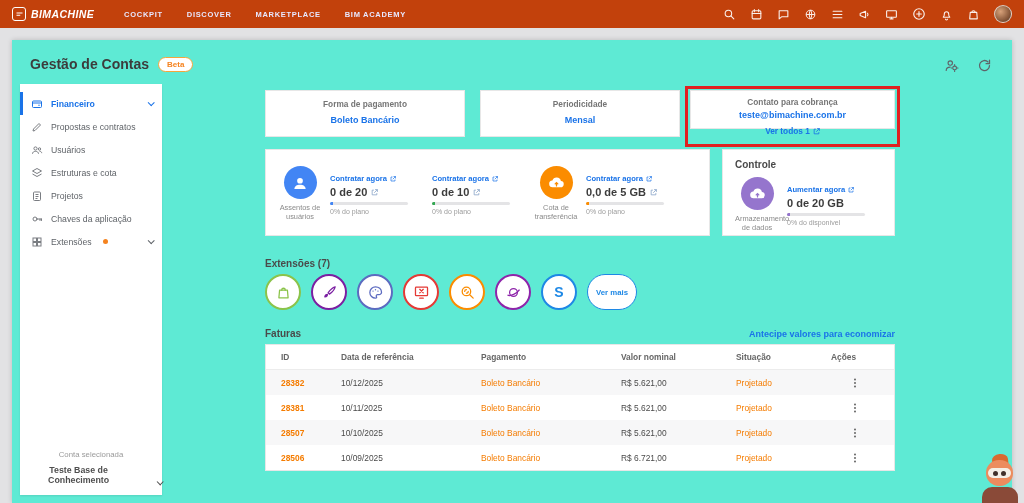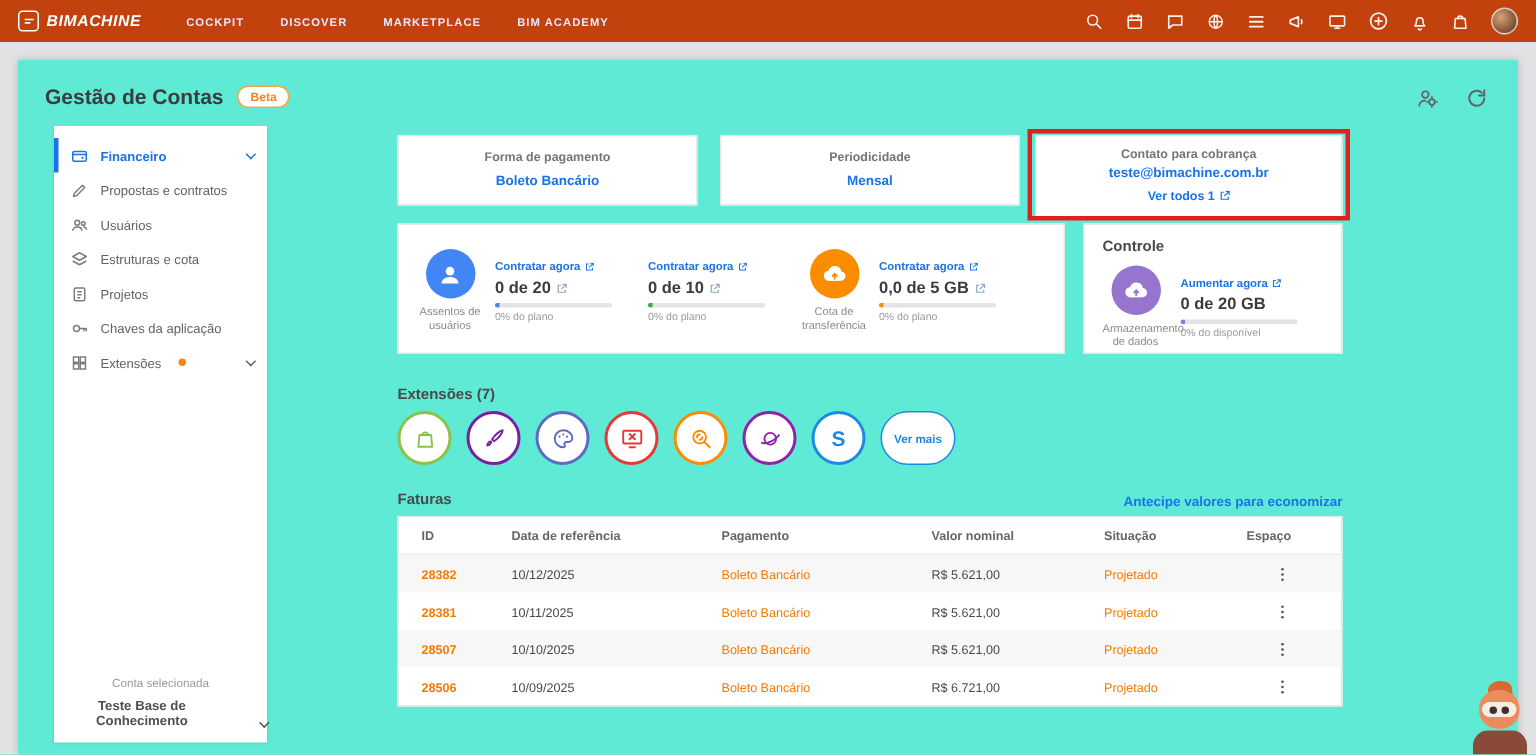--- a/index.html
+++ b/index.html
@@ -22,40 +22,40 @@
   .page { position:absolute; top:28px; left:0; right:0; bottom:0; }
   .content { position:absolute; top:12px; left:12px; right:12px; bottom:0; background:#5eead4; box-shadow:0 0 5px rgba(0,0,0,.18);padding-left:21px; }
 
   .page-header { position:absolute; top:16px; left:18px; display:flex; align-items:center; }
   .page-title { font-size:14px; font-weight:bold; color:#3c3c3c; }
   .badge-beta { margin-left:9px; font-size:8px; font-weight:bold; color:#f5831f; border:1px solid #f5a63c; background:#fff; border-radius:9px; padding:2px 8px; }
   .header-icons { position:absolute; top:18px; right:20px; display:flex; gap:18px; color:#5f6368; }
   .header-icons > div { cursor:pointer; }
 
   
-  .sidebar { position:absolute; left:8px; top:44px; width:142px; bottom:8px; background:#fff; box-shadow:0 1px 2px rgba(0,0,0,.1);margin-left:16px; }
+  .sidebar { position:absolute; left:8px; top:44px; width:142px; bottom:8px; background:#fff; box-shadow:0 1px 2px rgba(0,0,0,.1); }
   .side-items { padding-top:8px; }
   .side-item { display:flex; align-items:center; gap:8px; height:23px; padding:0 9px 0 8px; font-size:8.7px; color:#5f6368; cursor:pointer; border-left:3px solid transparent; }
   .side-item .s-ico { color:#7a7d82; flex:0 0 auto; }
   .side-item.selected { color:#1a73e8; border-left-color:#1a73e8; font-weight:bold; }
   .side-item.selected .s-ico { color:#1a73e8; }
   .chev { width:5px; height:5px; border-right:1.4px solid currentColor; border-bottom:1.4px solid currentColor; transform:rotate(45deg) translateY(-1px); margin-left:auto; }
   .odot { width:5px; height:5px; border-radius:50%; background:#f5831f; margin-left:3px; }
   .side-footer { position:absolute; bottom:10px; left:0; right:0; text-align:center; }
   .side-footer .lbl { font-size:7.8px; color:#9a9a9a; }
   .side-footer .val { margin-top:4px; font-size:8.8px; font-weight:bold; color:#4f4f4f; display:inline-flex; align-items:flex-end; gap:20px; cursor:pointer; }
   .side-footer .chev { margin-left:0; }
 
   
   .main { position:absolute; left:253px; top:50px; width:630px; bottom:0; }
 
   .info-card { position:absolute; top:0; height:47px; background:#fff; border:1px solid #e7e7e7; text-align:center; padding-top:8px; }
   .info-card.c1 { left:0; width:200px; }
   .info-card.c2 { left:215px; width:200px; }
-  .info-card.c3 { left:425px; width:205px; height:56px; padding-top:6px; }
+  .info-card.c3 { left:425px; width:205px; height:39px; padding-top:6px; }
   .info-title { font-size:8.3px; font-weight:bold; color:#757575; }
   .info-value { margin-top:6px; font-size:9px; font-weight:bold; color:#1a73e8; cursor:pointer; }
   .c3 .info-value { margin-top:3px; }
   .info-link { margin-top:2px; font-size:8.3px; font-weight:bold; color:#1a73e8; cursor:pointer; display:inline-flex; align-items:center; gap:3px; }
   .annotation { position:absolute; left:420px; top:-4px; width:215px; height:61px; border:3px solid #e02020; z-index:5; pointer-events:none; }
 
   
   .panel { position:absolute; background:#fff; border:1px solid #e7e7e7; padding:9px 12px; }
   .consumo { left:0; top:59px; width:445px; height:87px; }
   .controle { left:457px; top:59px; width:173px; height:87px; }
@@ -487,21 +487,21 @@
         <span class="fat-link">Antecipe valores para economizar</span>
       </div>
 
       <div class="table-card">
         <div class="tgrid thead">
           <span>ID</span>
           <span>Data de referência</span>
           <span>Pagamento</span>
           <span>Valor nominal</span>
           <span>Situação</span>
-          <span>Espaço</span>
+          <span>Ações</span>
         </div>
 
         <div class="tgrid trow alt">
           <span class="cell-id">28382</span>
           <span class="cell-date">10/12/2025</span>
           <span class="cell-pay">Boleto Bancário</span>
           <span class="cell-val">R$ 5.621,00</span>
           <span class="cell-status">Projetado</span>
           <span class="cell-act">
               <span class="more-btn">

